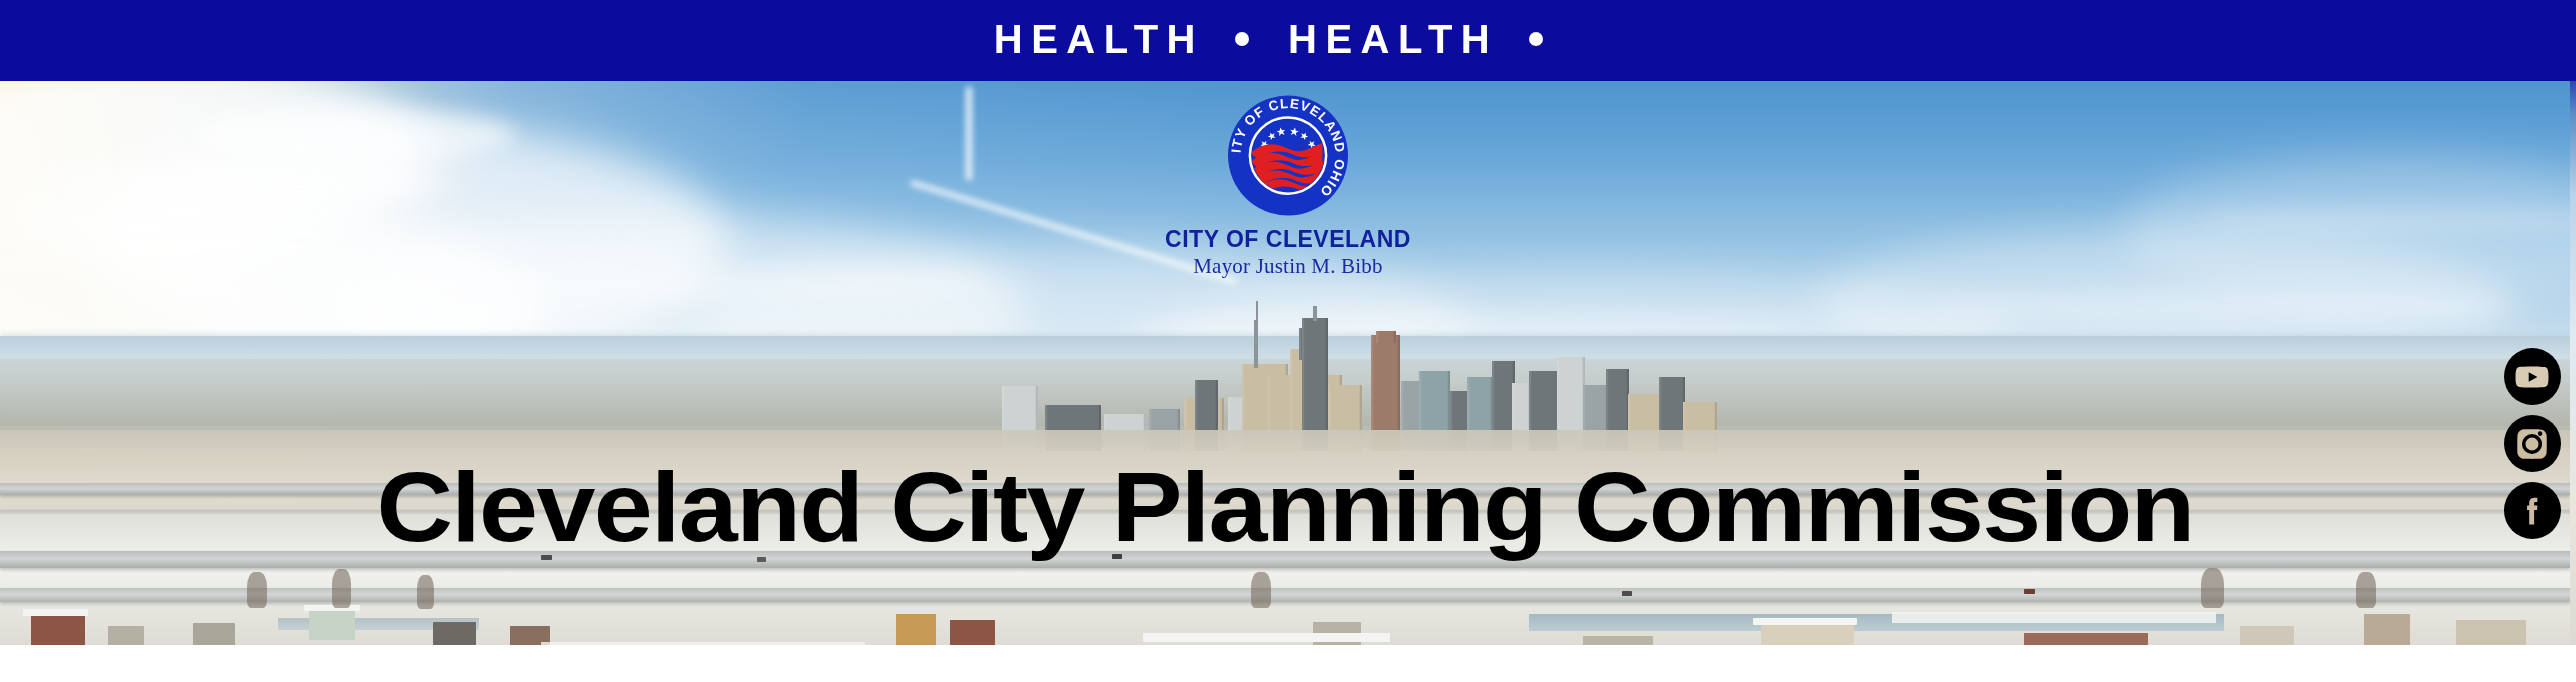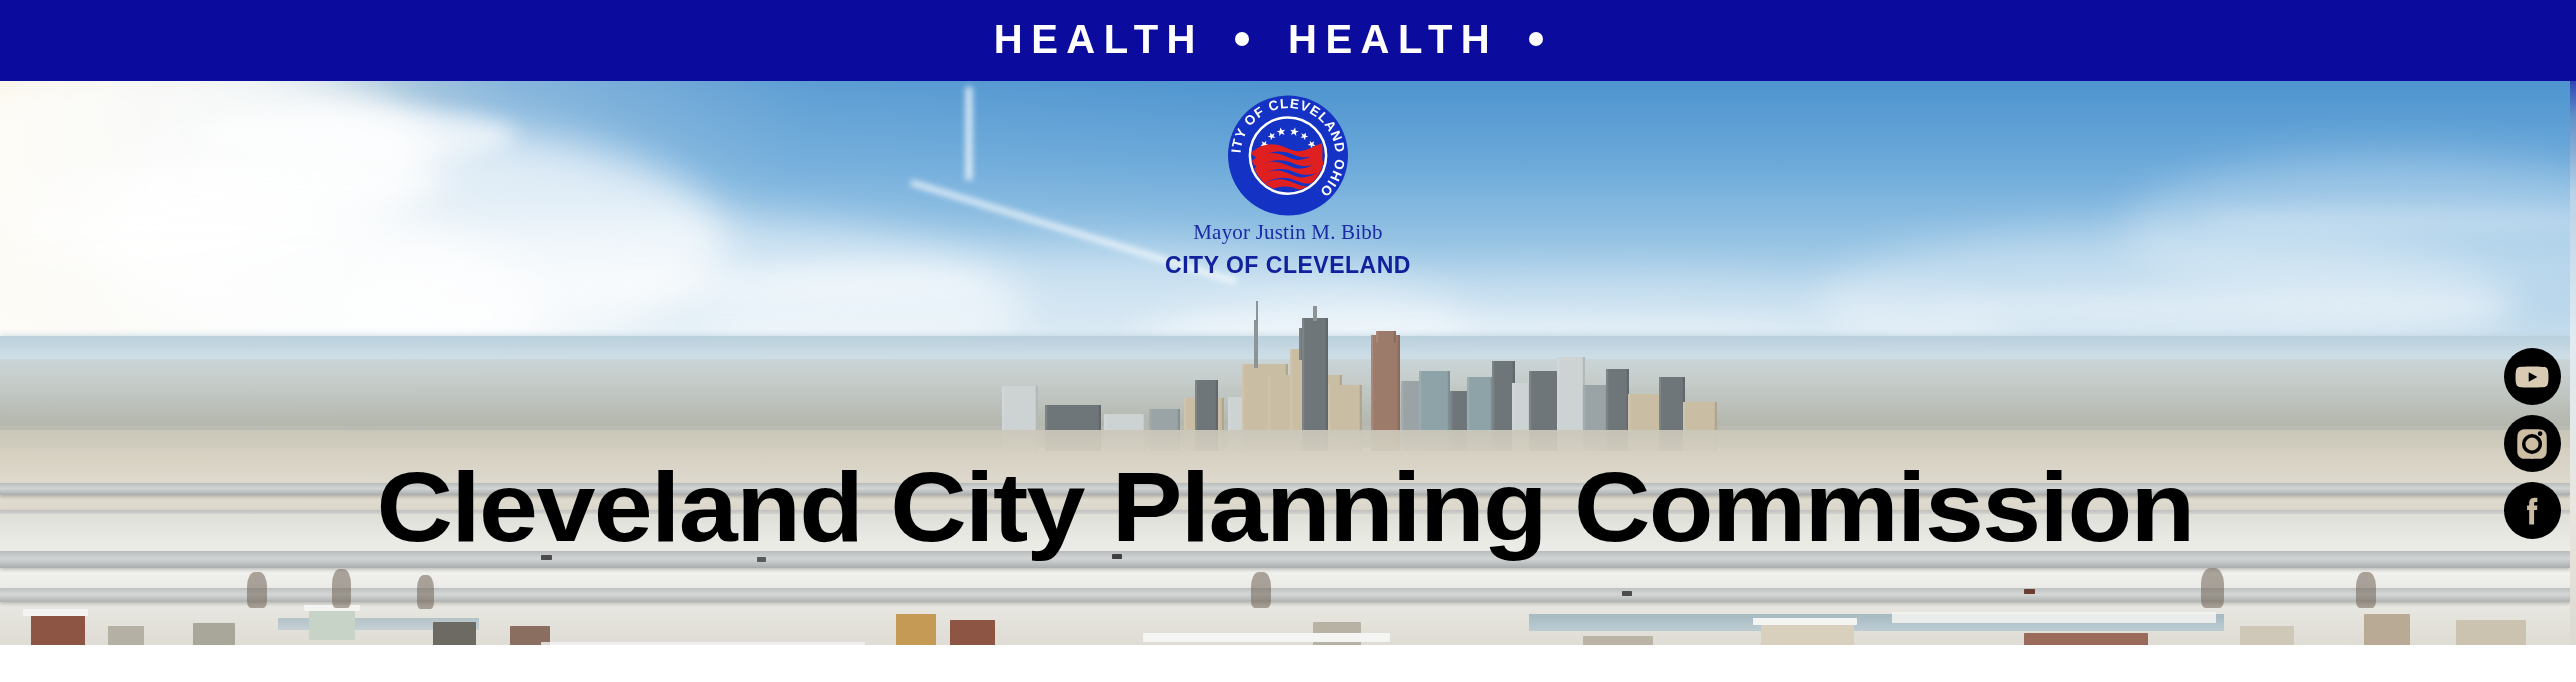--- a/index.html
+++ b/index.html
@@ -489,22 +489,22 @@
 
         <g clip-path="url(#innerclip)">
           <path d="M40,96 C58,80 78,78 98,88 C112,95 124,95 140,86 L155,80 L155,95 C138,104 124,105 110,99 C90,90 70,92 52,106 Z" fill="#e02020"></path>
           <path d="M40,110 C58,94 78,92 98,102 C112,109 124,109 140,100 L155,94 L155,109 C138,118 124,119 110,113 C90,104 70,106 52,120 Z" fill="#e02020"></path>
           <path d="M42,124 C60,108 80,106 100,116 C114,123 126,123 142,114 L157,108 L157,123 C140,132 126,133 112,127 C92,118 72,120 54,134 Z" fill="#e02020"></path>
           <path d="M46,138 C64,122 84,120 104,130 C118,137 130,137 146,128 L160,122 L160,137 C143,146 129,147 115,141 C95,132 75,134 58,148 Z" fill="#e02020"></path>
           <path d="M52,152 C70,136 90,134 110,144 C124,151 136,151 152,142 L164,137 L164,151 C147,160 133,161 119,155 C99,146 80,148 64,160 Z" fill="#e02020"></path>
         </g>
       </svg>
     </div>
+    <div id="brand-city">CITY OF CLEVELAND</div>
     <div id="brand-mayor">Mayor Justin M. Bibb</div>
-    <div id="brand-city">CITY OF CLEVELAND</div>
   </div>
 
   <div id="main-title">Cleveland City Planning Commission</div>
 
   <div id="social">
 
     <div class="social-btn" title="YouTube">
       <svg width="36" height="36" viewBox="0 0 24 24">
         <path fill="#d9cbb3" fill-rule="evenodd" d="M23 12c0-2.6-.2-4.1-.5-4.9-.3-.9-1-1.5-1.9-1.7C19 5.1 16.2 5 12 5S5 5.1 3.4 5.4c-.9.2-1.6.8-1.9 1.7C1.2 7.9 1 9.4 1 12s.2 4.1.5 4.9c.3.9 1 1.5 1.9 1.7 1.6.3 4.4.4 8.6.4s7-.1 8.6-.4c.9-.2 1.6-.8 1.9-1.7.3-.8.5-2.3.5-4.9zM9.8 15.2V8.8L15.6 12l-5.8 3.2z"></path>
       </svg>

